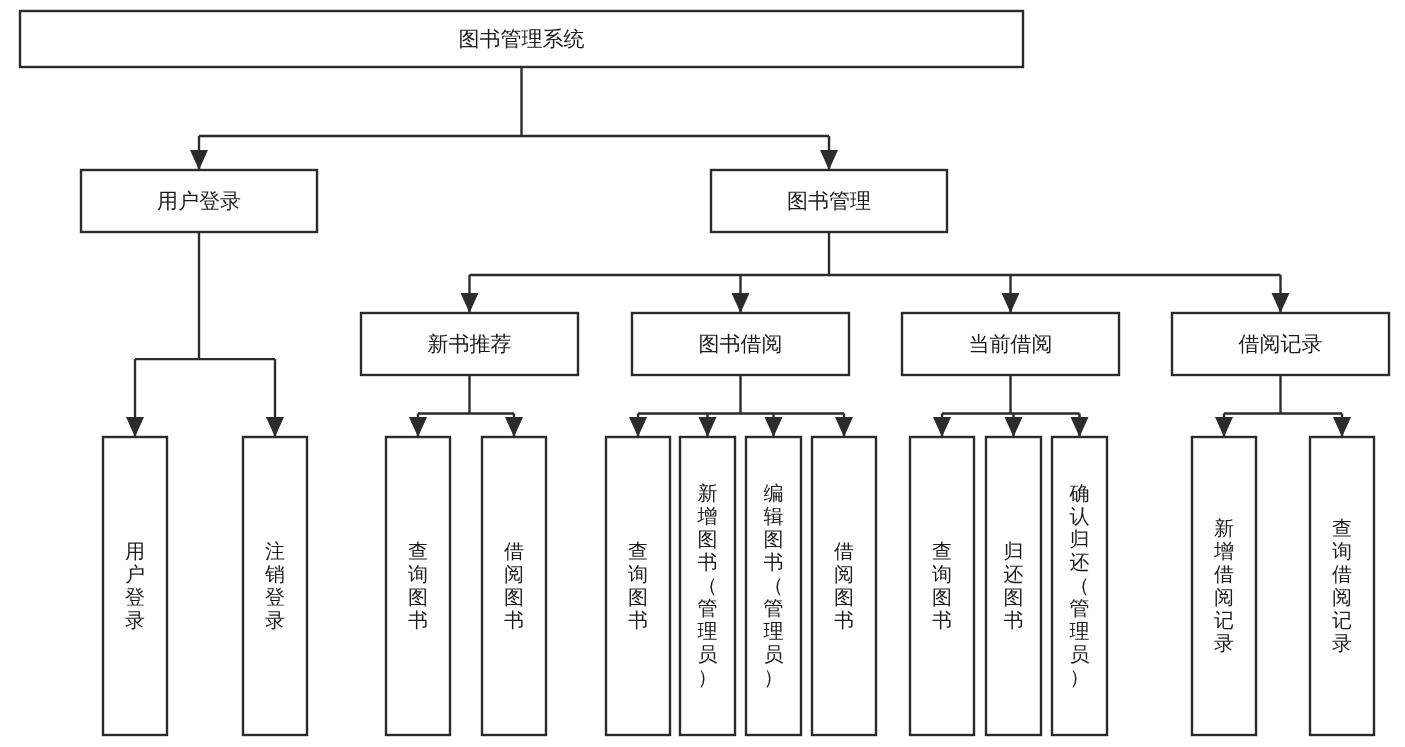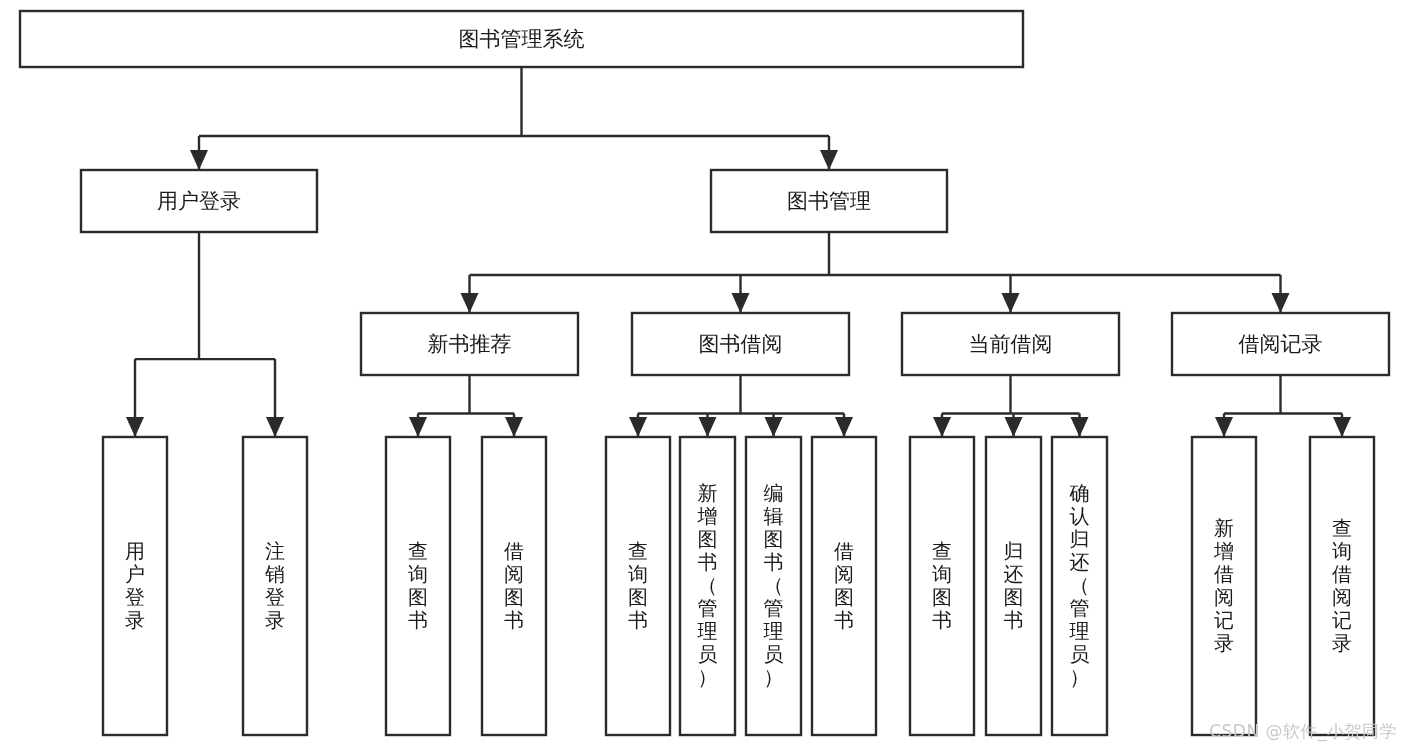--- a/index.html
+++ b/index.html
@@ -201,14 +201,13 @@
         <g>
           <rect x="1192" y="437" width="64" height="298" class="node-box"></rect>
           <text x="1224" y="534.94" class="node-label-v"><tspan x="1224" dy="0">新</tspan><tspan x="1224" dy="23">增</tspan><tspan x="1224" dy="23">借</tspan><tspan x="1224" dy="23">阅</tspan><tspan x="1224" dy="23">记</tspan><tspan x="1224" dy="23">录</tspan></text>
         </g>
         <g>
           <rect x="1310" y="437" width="64" height="298" class="node-box"></rect>
           <text x="1342" y="534.94" class="node-label-v"><tspan x="1342" dy="0">查</tspan><tspan x="1342" dy="23">询</tspan><tspan x="1342" dy="23">借</tspan><tspan x="1342" dy="23">阅</tspan><tspan x="1342" dy="23">记</tspan><tspan x="1342" dy="23">录</tspan></text>
         </g>
       </g>
   </svg>
-  <div class="watermark-text">CSDN @软件_小贺同学</div>
 </div>
 
 </body></html>

